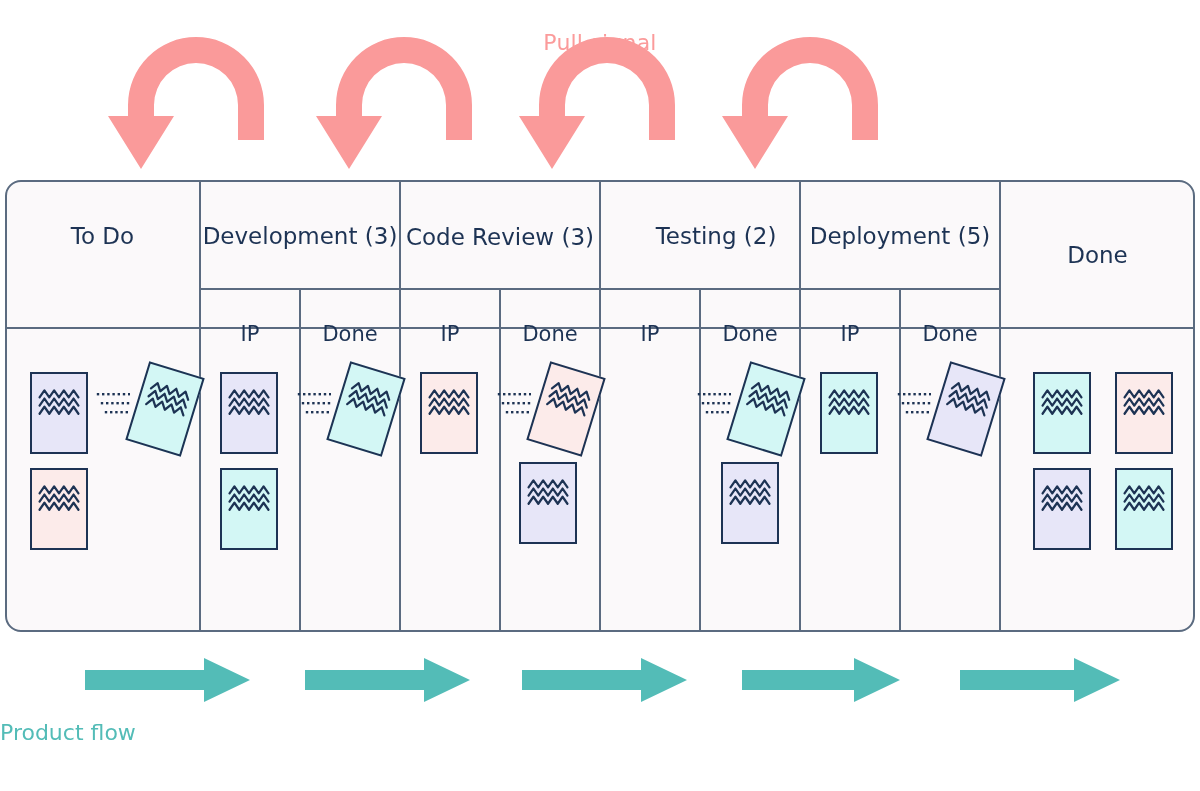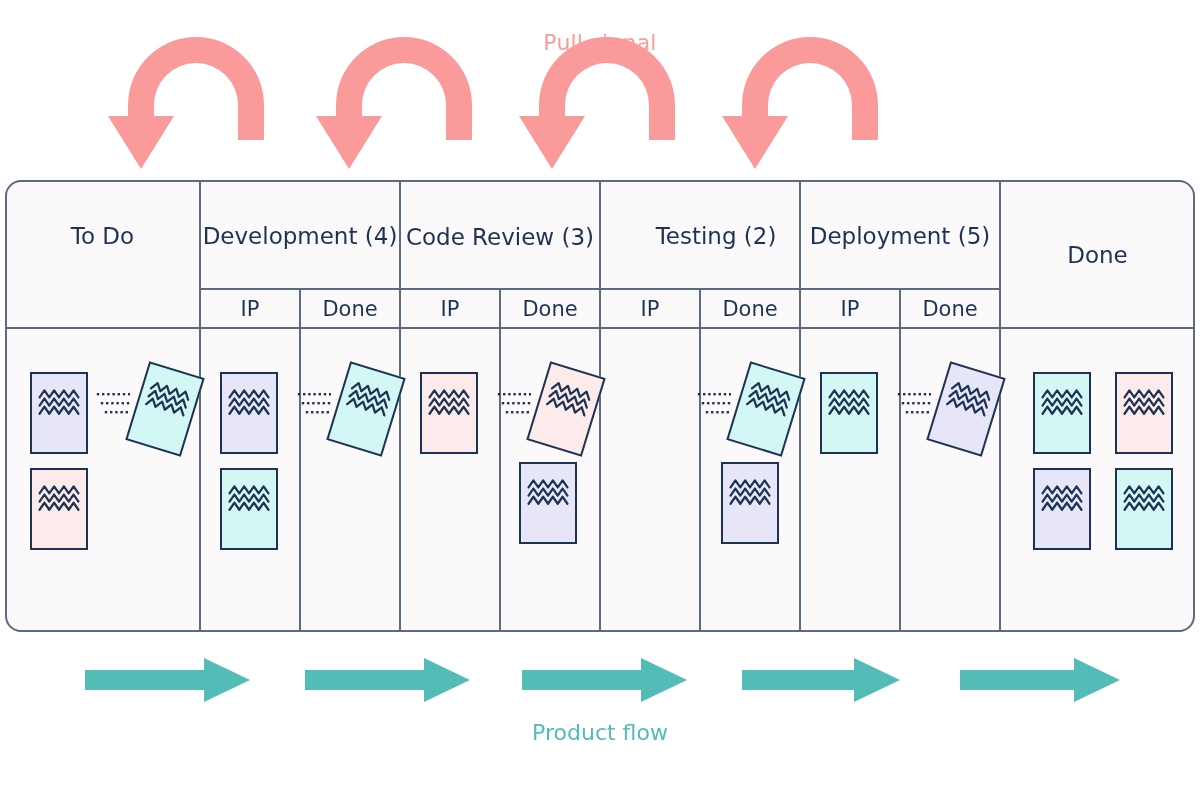--- a/index.html
+++ b/index.html
@@ -68,20 +68,21 @@
     justify-content: center;
     text-align: center;
     color: #1d3354;
     font-family: "DejaVu Sans", sans-serif;
   }
   .hdr-stage {
     font-size: 23px;
   }
   .hdr-sub {
     font-size: 21px;
+    margin-top: 25px;
   }
   .hdr-tall {
     font-size: 23px;
   }
 
   
   .card {
     position: absolute;
     border: 2.5px solid #1d3354;
     box-sizing: border-box;
@@ -98,21 +99,20 @@
     left: 0;
     top: 632px;
     width: 1200px;
     height: 159px;
   }
   .flow-label {
     position: absolute;
     left: 0;
     top: 88px;
     width: 1200px;
-    text-align: center;
     font-size: 22px;
     color: #53bcb7;
     font-family: "DejaVu Sans", sans-serif;
   }
 </style>
 </head>
 <body>
 
 <div id="stage">
 
@@ -147,21 +147,21 @@
       <line x1="495" y1="109" x2="495" y2="450" stroke="#5B6B80" stroke-width="2"></line>
       <line x1="695" y1="109" x2="695" y2="450" stroke="#5B6B80" stroke-width="2"></line>
       <line x1="895" y1="109" x2="895" y2="450" stroke="#5B6B80" stroke-width="2"></line>
     </svg>
 
   <div id="headers">
       <div class="hdr-cell hdr-tall" style="left: 5px; top: 182px; width: 195px; height: 108px;">
         <span>To Do</span>
       </div>
       <div class="hdr-cell hdr-stage" style="left: 200px; top: 182px; width: 200px; height: 107px;">
-        <span>Development (4)</span>
+        <span>Development (3)</span>
       </div>
       <div class="hdr-cell hdr-sub" style="left: 200px; top: 289px; width: 100px; height: 39px;">
         <span>IP</span>
       </div>
       <div class="hdr-cell hdr-sub" style="left: 300px; top: 289px; width: 100px; height: 39px;">
         <span>Done</span>
       </div>
       <div class="hdr-cell hdr-stage" style="left: 400px; top: 182px; width: 200px; height: 109px;">
         <span>Code Review (3)</span>
       </div>

